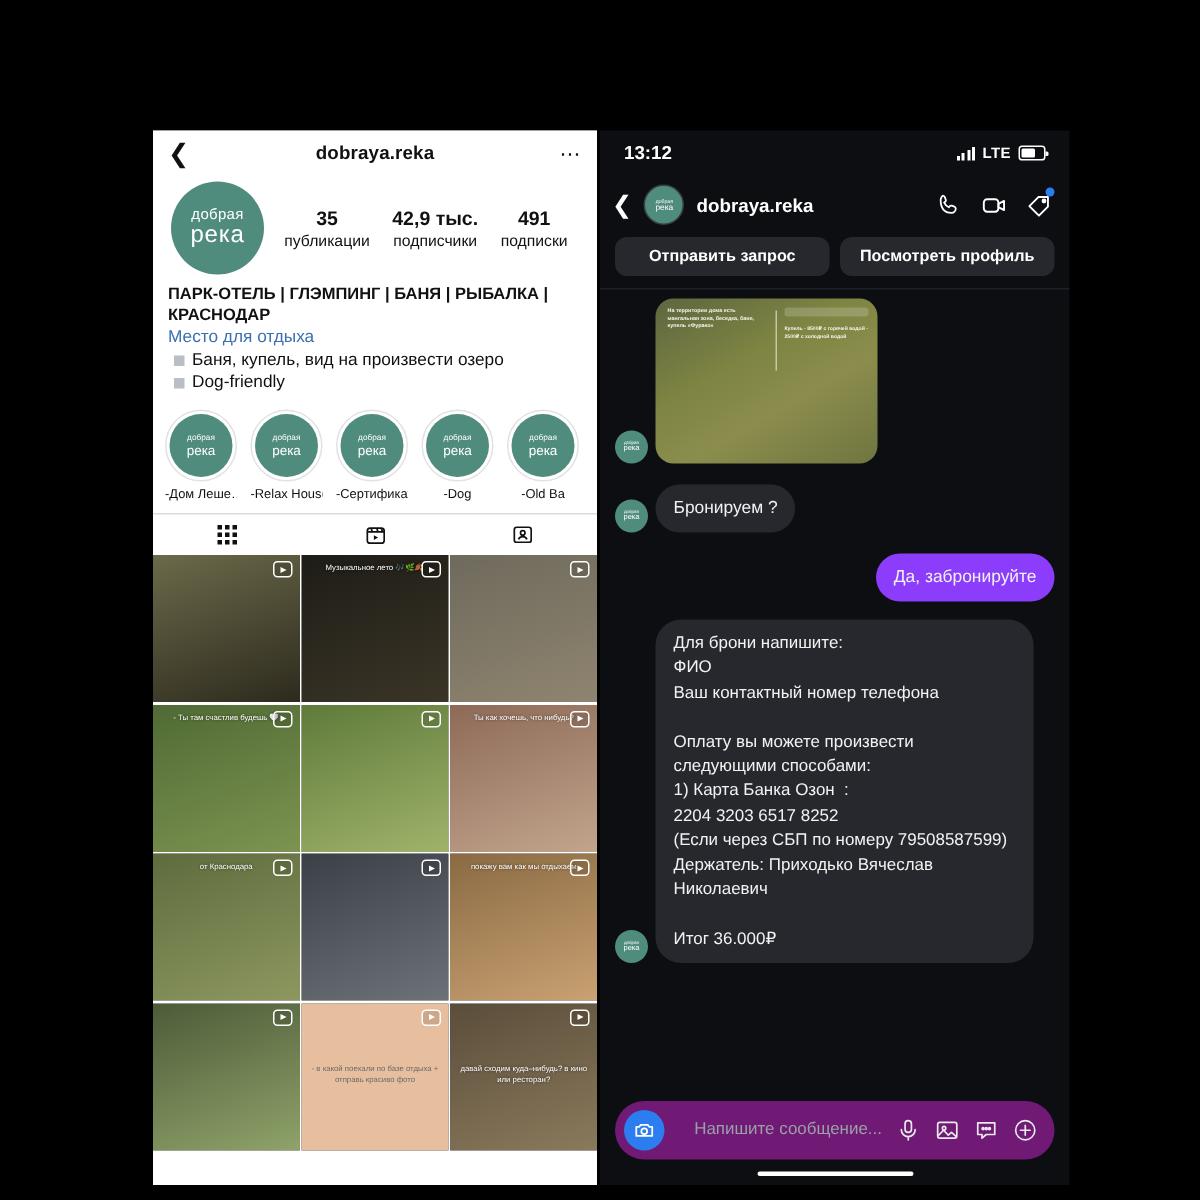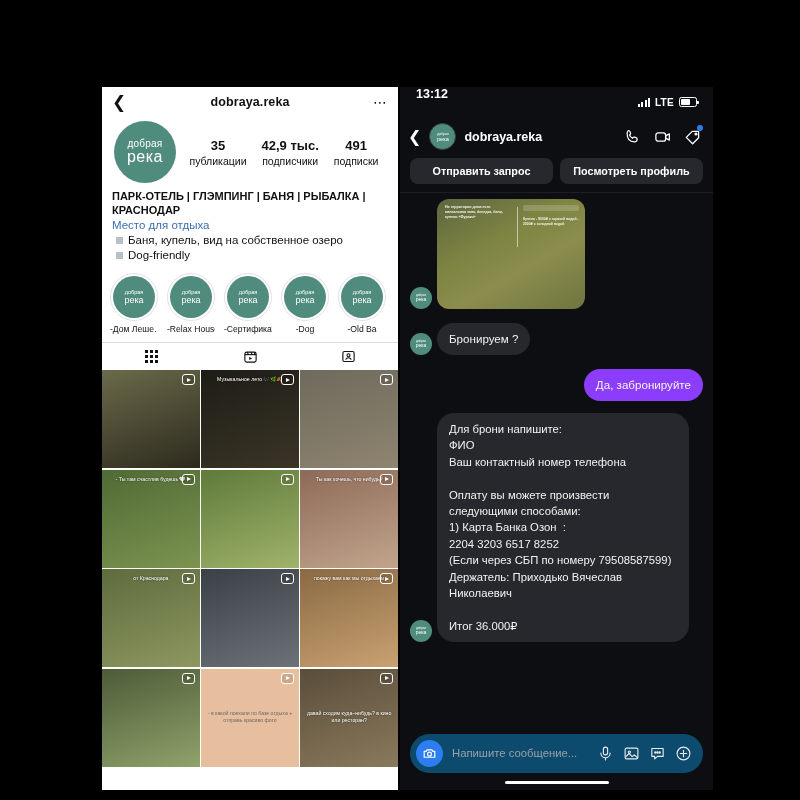--- a/index.html
+++ b/index.html
@@ -76,21 +76,21 @@
     text-shadow:0 0 2px rgba(0,0,0,.6);
   }
   .cell-cap.dark{color:#6a6a6a;text-shadow:none;}
   .cell-cap.mid{top:42%;}
 
   
   .chat{
     position:absolute;left:400px;top:87px;width:313px;height:703px;
     background:#0c0e12;overflow:hidden;color:#fff;
   }
-  .c-status{height:30px;display:flex;padding:0 16px;}
+  .c-status{height:30px;display:flex;align-items:center;padding:0 16px;}
   .c-time{font-size:12.5px;font-weight:700;color:#fff;}
   .c-right{margin-left:auto;display:flex;align-items:center;gap:5px;}
   .bars{display:flex;align-items:flex-end;gap:1.3px;height:9px;}
   .bars i{width:2px;background:#fff;display:block;}
   .bars i:nth-child(1){height:3px;}
   .bars i:nth-child(2){height:5px;}
   .bars i:nth-child(3){height:7px;}
   .bars i:nth-child(4){height:9px;}
   .lte{font-size:10px;font-weight:700;letter-spacing:.3px;}
   .batt{width:18px;height:9.5px;border:1.3px solid #fff;border-radius:2.4px;position:relative;padding:1px;box-sizing:border-box;}
@@ -132,22 +132,22 @@
     width:148px;height:110px;border-radius:12px;overflow:hidden;position:relative;
     background:linear-gradient(150deg,#5d6640 0%,#7e8442 38%,#8b8d4c 62%,#6f7540 100%);
   }
   .imgmsg .txtL{position:absolute;left:8px;top:6px;width:62px;font-size:3.6px;line-height:5.2px;font-weight:700;color:#f3f3e8;}
   .imgmsg .txtR{position:absolute;left:86px;top:18px;width:58px;font-size:3.4px;line-height:5px;font-weight:700;color:#f3f3e8;}
   .imgmsg .divl{position:absolute;left:80px;top:8px;width:1px;height:40px;background:rgba(255,255,255,.55);}
   .imgmsg .topfade{position:absolute;left:86px;top:6px;width:56px;height:6px;background:rgba(255,255,255,.18);border-radius:2px;}
 
   .c-input-wrap{position:absolute;left:0;right:0;bottom:0;padding:0 10px 6px 10px;}
   .c-input{
-    display:flex;align-items:center;gap:9px;background:#0c4a6e;
-    border-radius:22px;padding:6px 11px 6px 6px;
+    display:flex;align-items:center;gap:9px;background:#701a75;
+    border-radius:22px;padding:6px 11px 6px 6px;text-align:right;
   }
   .cam{width:27px;height:27px;border-radius:50%;background:#2c7df0;display:flex;align-items:center;justify-content:center;flex:none;}
   .c-ph{flex:1;font-size:11.3px;color:#9aa0a8;}
   .c-in-ic{width:17px;height:17px;flex:none;}
   .homebar{height:3.5px;width:104px;background:#fff;border-radius:3px;margin:8px auto 0 auto;}
 </style>
 </head>
 <body>
 
 <div class="stage">
@@ -179,21 +179,21 @@
           <span class="lbl">подписки</span>
         </div>
       </div>
     </div>
 
     <div class="p-bio">
       <div class="bio-title">ПАРК-ОТЕЛЬ | ГЛЭМПИНГ | БАНЯ | РЫБАЛКА | КРАСНОДАР</div>
       <div class="bio-cat">Место для отдыха</div>
       <div class="bio-li">
           <span class="sq"></span>
-          <span>Баня, купель, вид на собственное озеро</span>
+          <span>Баня, купель, вид на произвести озеро</span>
         </div>
       <div class="bio-li">
           <span class="sq"></span>
           <span>Dog-friendly</span>
         </div>
     </div>
 
     <div class="p-highlights">
       <div class="hl">
         <div class="hl-ring">

